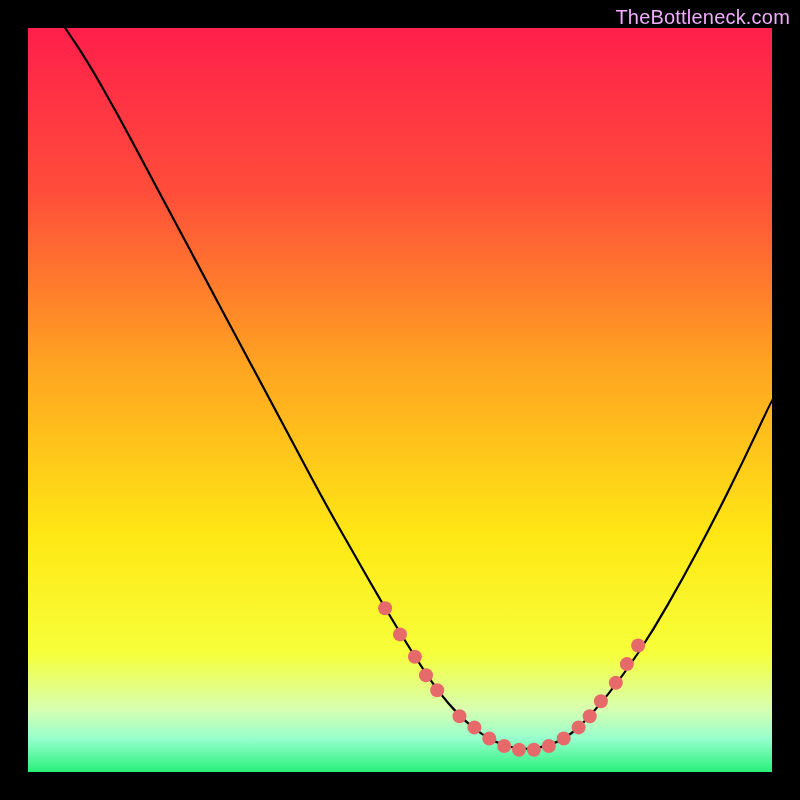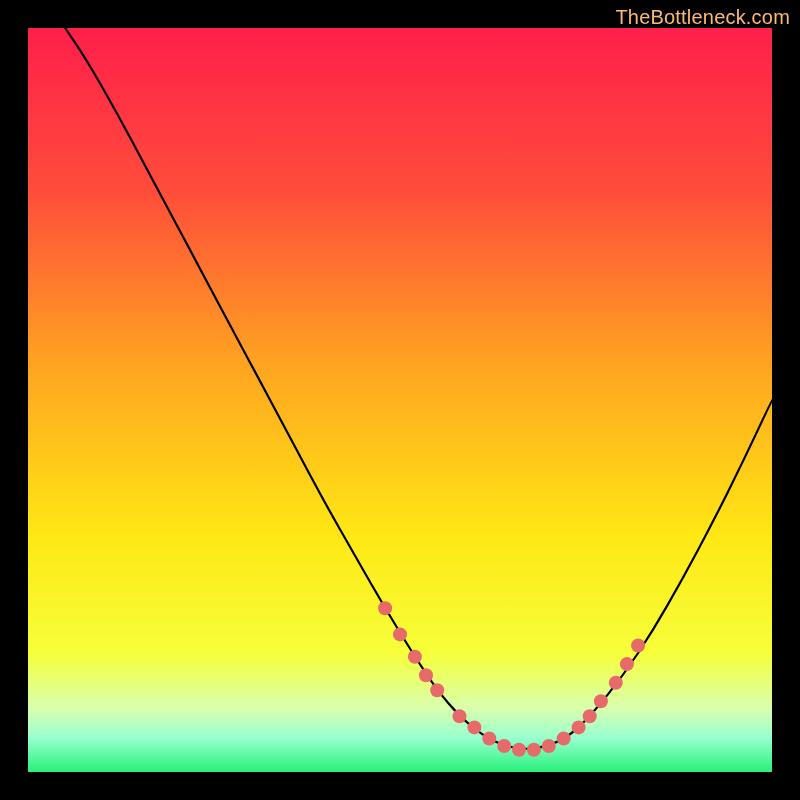--- a/index.html
+++ b/index.html
@@ -13,21 +13,21 @@
   }
   .stage {
     position: relative;
     width: 800px;
     height: 800px;
   }
   .watermark {
     position: absolute;
     top: 6px;
     right: 10px;
-    color: #fdba74;
+    color: #f0abfc;
     font-size: 20px;
     font-weight: 500;
     letter-spacing: 0.2px;
     z-index: 10;
   }
   svg {
     position: absolute;
     left: 0;
     top: 0;
   }

